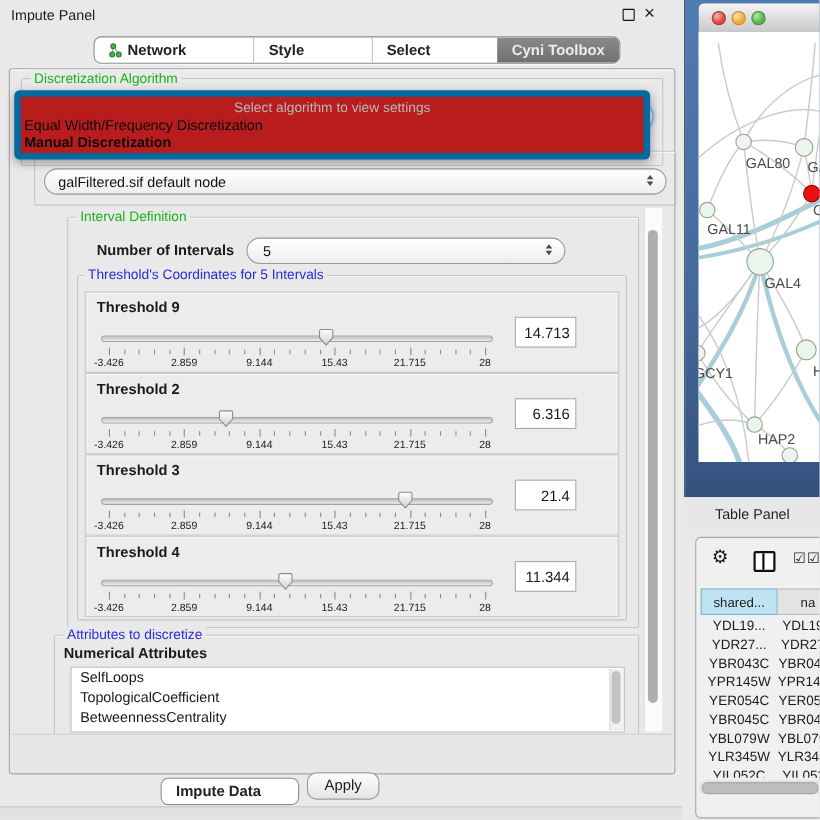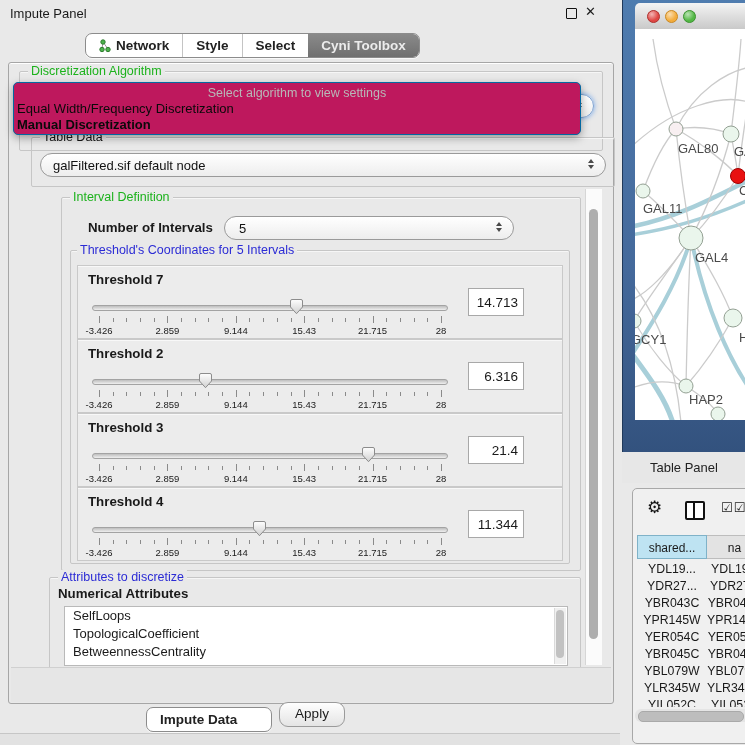--- a/index.html
+++ b/index.html
@@ -12,21 +12,21 @@
   .cp-titlebar{position:absolute;left:0;top:0;width:620px;height:26px;font-size:13px;}
   .cp-title{position:absolute;left:10px;top:6px;}
   .float-btn{position:absolute;left:566px;top:8px;width:9px;height:9px;border:1.5px solid #111;border-radius:1px;}
   .close-btn{position:absolute;left:585px;top:4px;font-size:13px;font-weight:bold;}
 
   .seg-tabs{position:absolute;display:flex;border:1px solid #8C8C8C;border-radius:7px;overflow:hidden;background:#fff;height:23px;box-shadow:0 1px 0 rgba(255,255,255,.7);}
   .seg{padding:0 13px;line-height:23px;font-size:13.5px;font-weight:bold;color:#222;display:flex;align-items:center;gap:5px;}
   .seg.sep{border-left:1px solid #C4C4C4;}
   .seg.dark{background:linear-gradient(180deg,#8A8A8A,#707070);color:#ECECEC;}
   .seg.hard{border-left:1px solid #8C8C8C;}
-  .top-tabs{top:33px;left:85px;}
+  .top-tabs{top:33px;left:85px;gap:48px;}
   .bottom-tabs{top:707px;left:146px;flex-direction:column;}
 
   .cp-main{position:absolute;left:8px;top:62px;width:604px;height:640px;background:#E9E9E9;
            border:1px solid #A6A6A6;border-radius:3px;box-shadow:inset 0 1px 0 #fff;}
 
   .group{position:absolute;border:1px solid #C6C6C6;border-radius:2px;box-shadow:inset 0 1px 0 #F6F6F6;}
   .group-title{position:absolute;top:-8px;left:8px;background:#E9E9E9;padding:0 3px;font-size:12.5px;}
   .t-green{color:#1CB21C;}
   .t-blue{color:#2B2BD5;}
   .t-dark{color:#141414;}
@@ -34,22 +34,22 @@
   .combo{position:absolute;height:24px;border:1px solid #9A9A9A;border-radius:12px;
          background:linear-gradient(180deg,#FFFFFF,#EDEDED);font-size:13px;line-height:24px;
          padding-left:12px;box-sizing:border-box;color:#111;}
   .combo .stepper{position:absolute;right:11px;top:5px;}
   .stepper i{display:block;width:0;height:0;border-left:3.5px solid transparent;border-right:3.5px solid transparent;}
   .stepper .up{border-bottom:4px solid #4a4a4a;margin-bottom:2px;}
   .stepper .dn{border-top:4px solid #4a4a4a;}
   .combo.focus{border:1px solid #7FA4D4;box-shadow:0 0 5px rgba(96,156,235,.9);}
 
   
-  .popup{position:absolute;left:13px;top:82px;width:566px;height:51px;background:#be185d;
-         border:1px solid #0369a1;border-radius:5px;box-shadow:0 3px 9px rgba(0,0,0,.35);z-index:60;font-size:13px;}
+  .popup{position:absolute;left:13px;top:82px;width:566px;height:51px;background:#b91c1c;
+         border:6px solid #0369a1;border-radius:5px;box-shadow:0 3px 9px rgba(0,0,0,.35);z-index:60;font-size:13px;}
   .popup-prompt{text-align:center;color:#B8B8B8;font-size:12.5px;padding-top:3px;height:15px;}
   .popup-opt{padding-left:3px;height:16px;line-height:16px;color:#0a0a0a;}
   .popup-opt.b{font-weight:bold;}
 
   
   .vscroll{position:absolute;background:#FBFBFB;border-left:1px solid #D6D6D6;}
   .vthumb{position:absolute;background:#AEAEAE;border-radius:5px;}
 
   .lbl-b{font-weight:bold;font-size:13.3px;}
 
@@ -174,21 +174,21 @@
           <span class="stepper">
               <i class="up"></i>
               <i class="dn"></i>
             </span>
         </div>
 
         <div class="group" style="left:8px;top:52px;width:498px;height:312px;">
           <span class="group-title t-blue" style="left:6px;">Threshold's Coordinates for 5 Intervals</span>
           <div id="threshold-panels">
               <div class="th-panel" style="top: 14px;">
-                <span class="th-label">Threshold 7</span>
+                <span class="th-label">Threshold 9</span>
                 <div class="sl-zone">
                   <div class="sl-track"></div>
                   <div class="sl-handle" style="left:calc(0.5772 * (100% - 15px));"><svg width="15" height="17" viewBox="0 0 15 17">
                       <defs>
                         <linearGradient id="hg0" x1="0" y1="0" x2="0" y2="1">
                           <stop offset="0" stop-color="#FEFEFE"></stop>
                           <stop offset="1" stop-color="#D0D0D0"></stop>
                         </linearGradient>
                       </defs>
                       <path d="M3,1.5 L12,1.5 Q13.5,1.5 13.5,3 L13.5,9 L7.5,15.7 L1.5,9 L1.5,3 Q1.5,1.5 3,1.5 Z" fill="url(#hg0)" stroke="#8C8C8C"></path>

